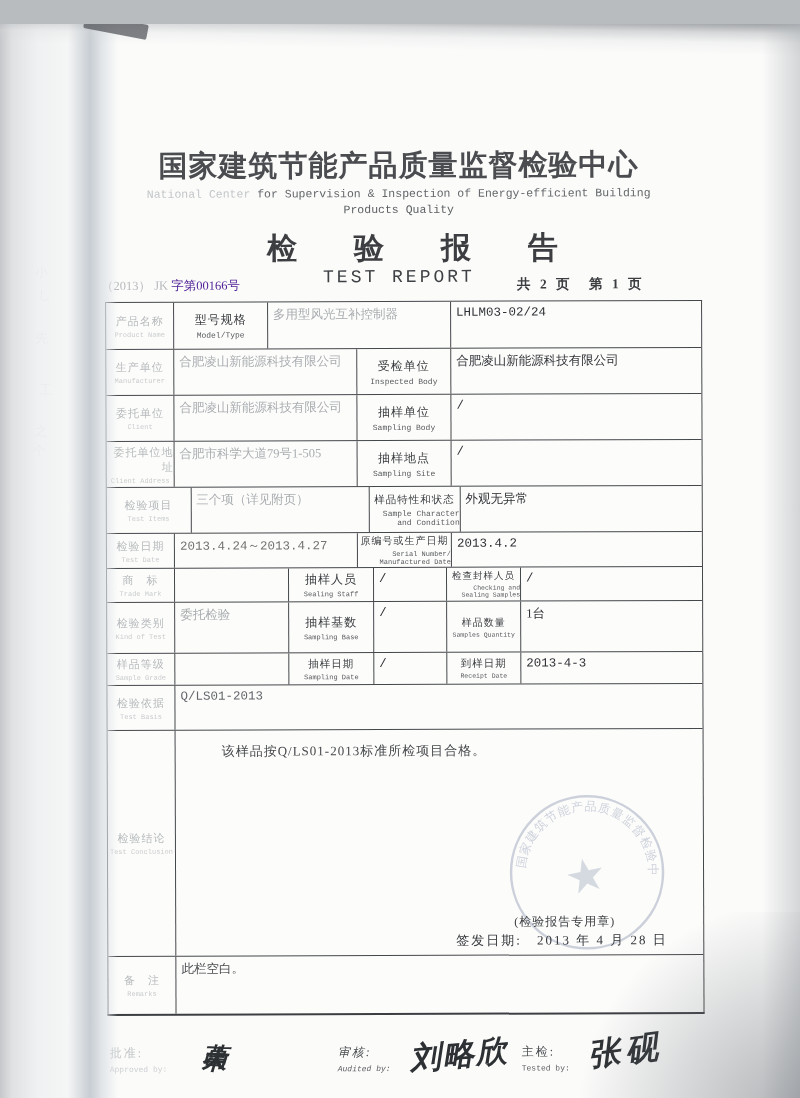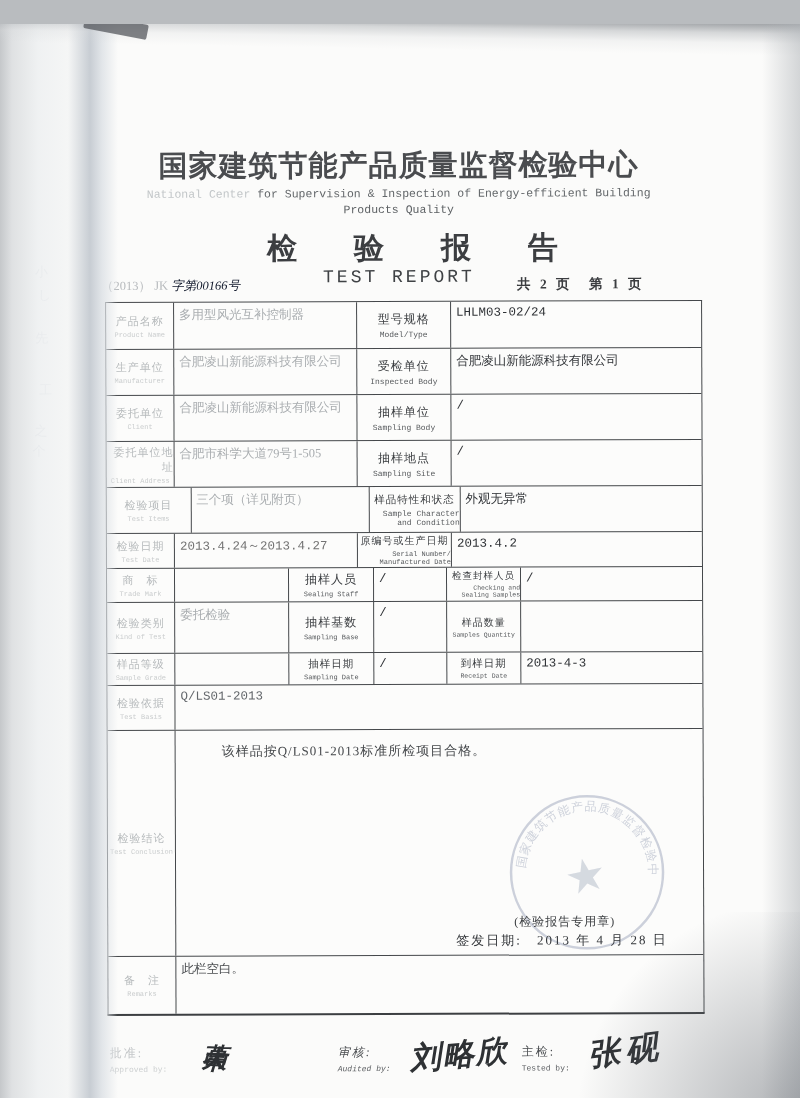--- a/index.html
+++ b/index.html
@@ -30,21 +30,21 @@
     font-family:"Liberation Mono","DejaVu Sans Mono",monospace;color:#63676a;}
   .org-en .faded{color:#c2c6c8;}
   .org-en2{position:absolute;left:0;right:0;top:179px;text-align:center;font-size:11.5px;
     font-family:"Liberation Mono","DejaVu Sans Mono",monospace;color:#5d6164;}
   .title-cn{position:absolute;left:268px;top:204px;font-size:30px;font-weight:600;
     letter-spacing:57px;color:#3c3e41;white-space:nowrap;}
   .title-en{position:absolute;left:0;right:0;top:243px;text-align:center;font-size:18px;
     font-family:"Liberation Mono","DejaVu Sans Mono",monospace;letter-spacing:3px;color:#3f4245;}
   .report-no{position:absolute;left:102px;top:253px;font-size:12.5px;white-space:nowrap;}
   .report-no .faded{color:#b7babd;}
-  .report-no .dark{color:#0f172a;font-style:italic;}
+  .report-no .dark{color:#4c1d95;}
   .page-info{position:absolute;left:518px;top:252px;font-size:13.5px;letter-spacing:3px;
     color:#3b3d40;font-weight:600;white-space:nowrap;}
   
   .t{position:absolute;left:106px;top:277px;width:597px;border:1px solid #45484b;
      border-bottom:2px solid #3c3f42;box-sizing:border-box;background:rgba(255,255,255,.25);}
   .tr{display:flex;border-bottom:1px solid #45484b;box-sizing:border-box;}
   .tr.last{border-bottom:none;}
   .c{border-right:1px solid #45484b;box-sizing:border-box;position:relative;overflow:hidden;}
   .c.end{border-right:none;}
   .lab{display:flex;flex-direction:column;align-items:center;justify-content:center;text-align:right;}
@@ -91,25 +91,25 @@
     <div class="report-no"><span class="faded">（2013） JK </span><span class="dark">字第00166号</span></div>
     <div class="page-info">共 2 页　第 1 页</div>
 
     <div class="t">
 
       <div class="tr" style="height:47px">
         <div class="c lab" style="width:68px">
             <span class="cn">产品名称</span>
             <span class="en">Product Name</span>
           </div>
-        <div class="c val faded" style="width:183px">多用型风光互补控制器</div>
         <div class="c lab mid" style="width:94px">
             <span class="cn">型号规格</span>
             <span class="en">Model/Type</span>
           </div>
+        <div class="c val faded" style="width:183px">多用型风光互补控制器</div>
         <div class="c end val dark mono" style="width:248px">LHLM03-02/24</div>
       </div>
       <div class="tr" style="height:46px">
         <div class="c lab" style="width:68px">
             <span class="cn">生产单位</span>
             <span class="en">Manufacturer</span>
           </div>
         <div class="c val faded" style="width:183px">合肥凌山新能源科技有限公司</div>
         <div class="c lab mid" style="width:94px">
             <span class="cn">受检单位</span>
@@ -191,20 +191,21 @@
         <div class="c val faded" style="width:114px">委托检验</div>
         <div class="c lab mid" style="width:85px">
             <span class="cn">抽样基数</span>
             <span class="en" style="font-size:7px">Sampling Base</span>
           </div>
         <div class="c val dark mono" style="width:73px">/</div>
         <div class="c lab mid" style="width:74px">
             <span class="cn" style="font-size:10px">样品数量</span>
             <span class="en" style="font-size:6.5px">Samples Quantity</span>
           </div>
+        <div class="c end val dark" style="width:179px">1台</div>
       </div>
       <div class="tr" style="height:32px">
         <div class="c lab" style="width:68px">
             <span class="cn">样品等级</span>
             <span class="en">Sample Grade</span>
           </div>
         <div class="c val faded" style="width:114px"></div>
         <div class="c lab mid" style="width:85px">
             <span class="cn" style="font-size:10.5px">抽样日期</span>
             <span class="en" style="font-size:7px">Sampling Date</span>

